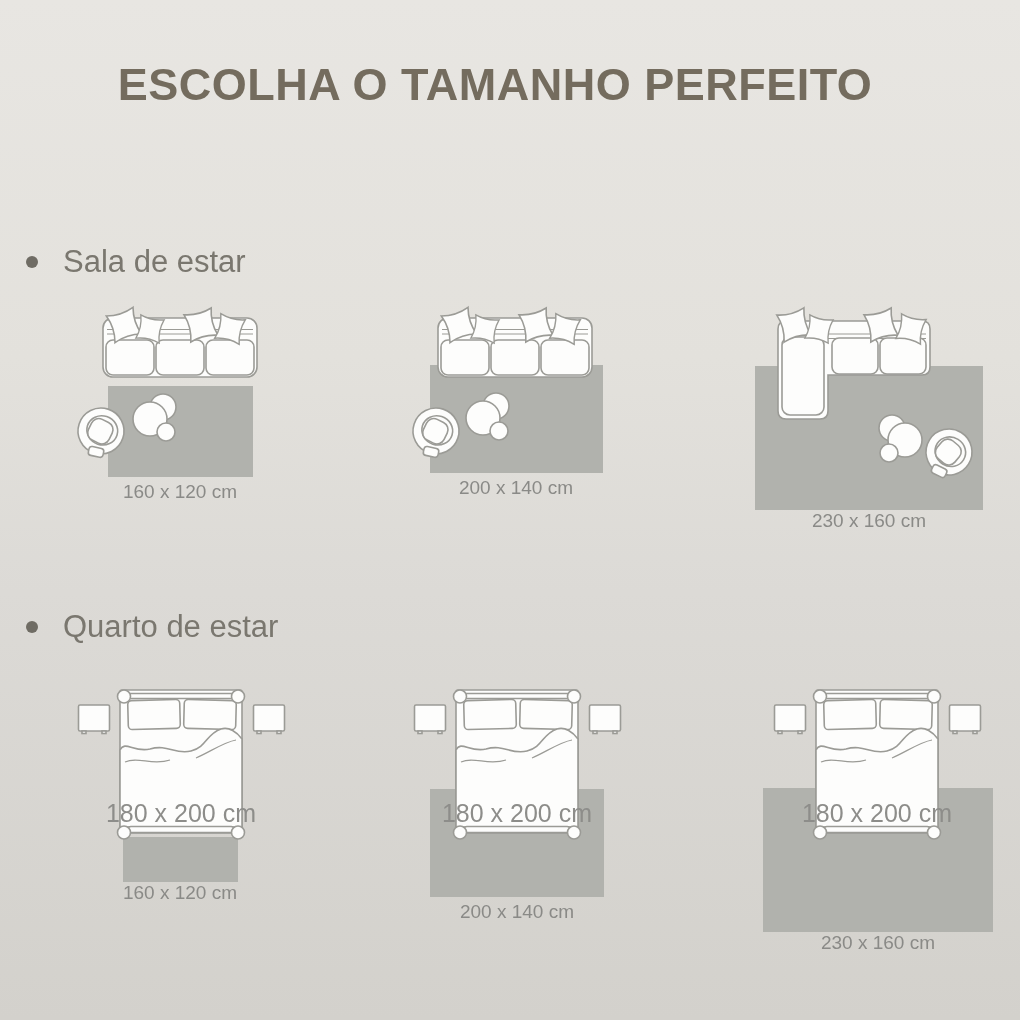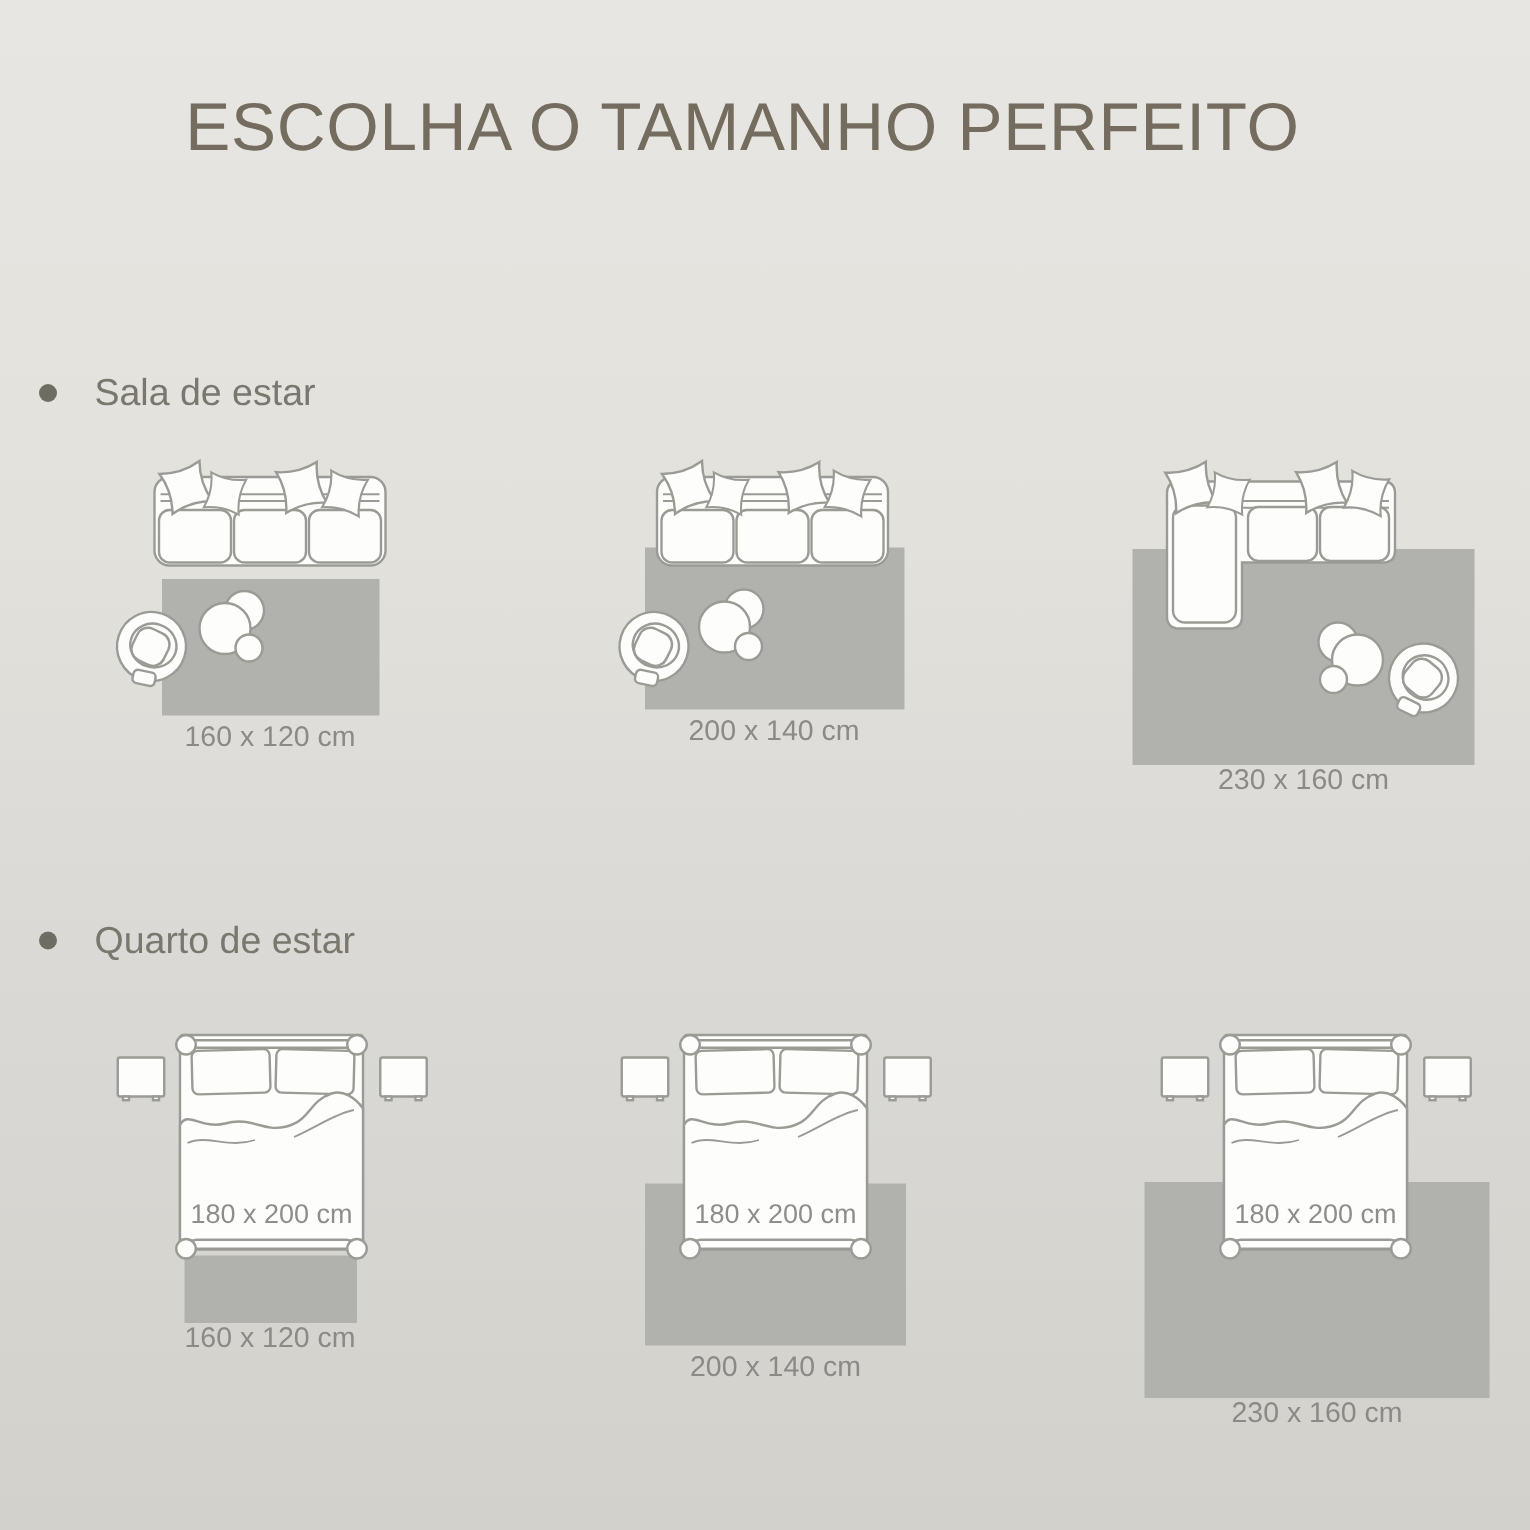--- a/index.html
+++ b/index.html
@@ -5,40 +5,40 @@
   html,body{margin:0;padding:0;}
   .canvas{
     position:relative;
     width:1020px;height:1020px;
     overflow:hidden;
     background:linear-gradient(180deg,#e8e6e2 0%, #e3e1dc 35%, #dcdad6 58%, #d3d1cc 100%);
     font-family:"Liberation Sans", sans-serif;
   }
   .title{
     position:absolute;left:0;top:50px;width:990px;
-    text-align:center;font-weight:normal;font-size:45px;line-height:70px;
+    text-align:center;font-weight:bold;font-size:45px;line-height:70px;
     color:#746c5e;letter-spacing:.5px;
   }
   .section-header{
     position:absolute;display:flex;align-items:center;height:36px;
-    color:#7a776f;font-size:25px;
+    color:#7a776f;font-size:31px;
   }
   .bullet{
     width:12px;height:12px;border-radius:50%;
     background:#6f6c64;margin-right:25px;flex:0 0 auto;
   }
   .tile{position:absolute;}
   .tile svg{display:block;}
   .size-label{
     position:absolute;width:200px;text-align:center;
     font-size:19px;color:#8a8a87;
   }
   .bed-label{
     position:absolute;width:200px;text-align:center;
-    font-size:18px;color:#8d8d8a;
+    font-size:25px;color:#8d8d8a;
   }
   .furn{fill:#fdfdfc;stroke:#9b9b96;stroke-width:1.6;}
   .furn-line{fill:none;stroke:#9b9b96;stroke-width:1.2;}
   .rug{fill:#b1b2ad;stroke:none;}
 </style>
 </head>
 <body>
 
 <div class="canvas">
 

